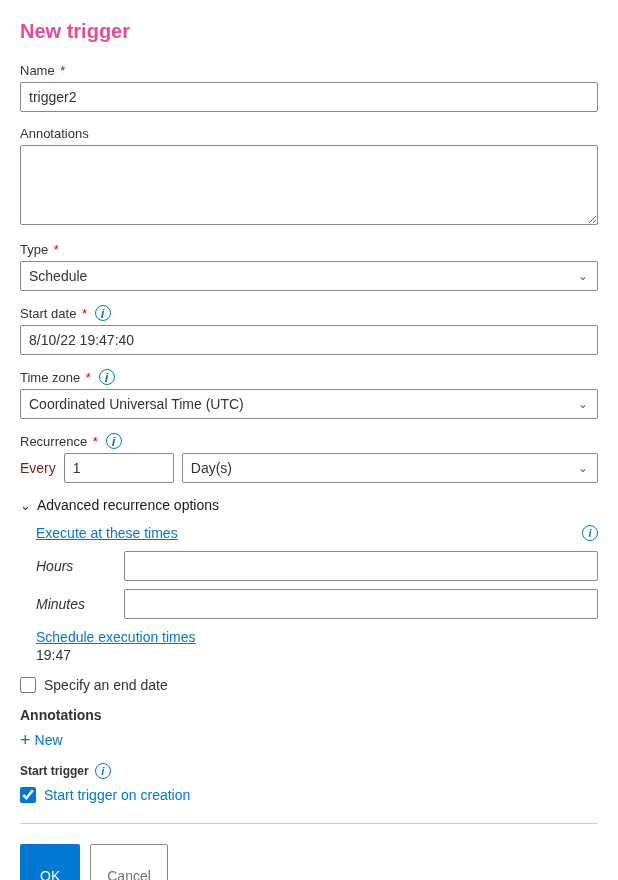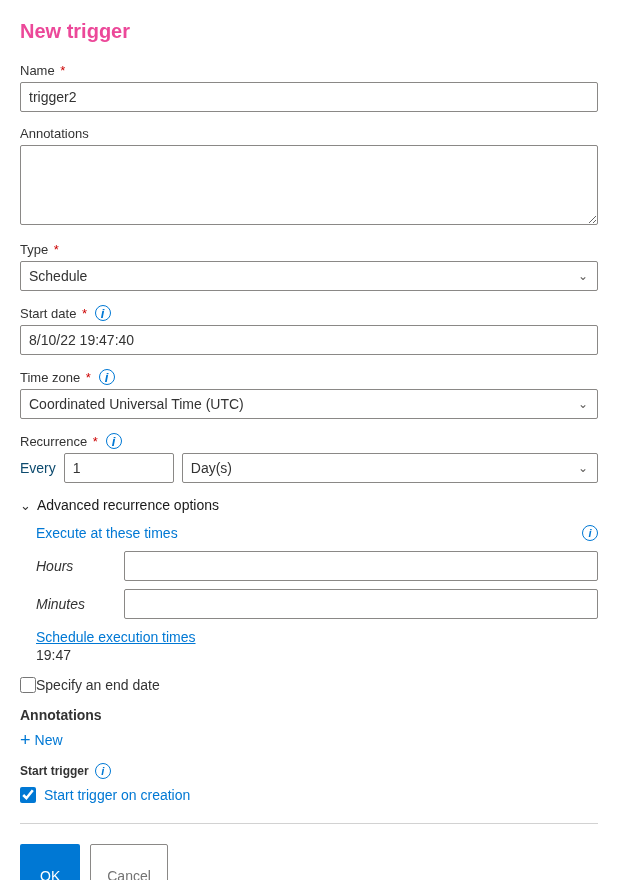--- a/index.html
+++ b/index.html
@@ -82,21 +82,21 @@
       font-size: 12px;
     }
     .recurrence-row {
       display: flex;
       align-items: center;
       gap: 8px;
     }
     .recurrence-row .every-label {
       font-size: 14px;
       white-space: nowrap;
-      color: #0c4a6e;
+      color: #7f1d1d;
     }
     .recurrence-row input {
       width: 120px;
       flex-shrink: 0;
     }
     .recurrence-row .select-wrapper {
       flex: 1;
     }
     .advanced-section {
       margin-bottom: 14px;
@@ -119,20 +119,21 @@
       margin-left: 16px;
     }
     .execute-header {
       display: flex;
       align-items: center;
       justify-content: space-between;
       margin-bottom: 10px;
     }
     .execute-link {
       color: #0078d4;
+      text-decoration: underline;
       cursor: pointer;
       font-size: 14px;
       font-weight: 500;
     }
     .execute-grid {
       display: grid;
       grid-template-columns: 80px 1fr;
       gap: 8px;
       align-items: center;
       margin-bottom: 10px;
@@ -152,20 +153,21 @@
       margin-bottom: 2px;
     }
     .schedule-time {
       font-size: 14px;
       color: #333;
       margin-left: 0;
     }
     .specify-end-row {
       display: flex;
       align-items: center;
+      gap: 8px;
       margin-bottom: 14px;
     }
     .specify-end-row input[type="checkbox"] {
       width: 16px;
       height: 16px;
       cursor: pointer;
       accent-color: #0078d4;
     }
     .specify-end-row label {
       margin: 0;

